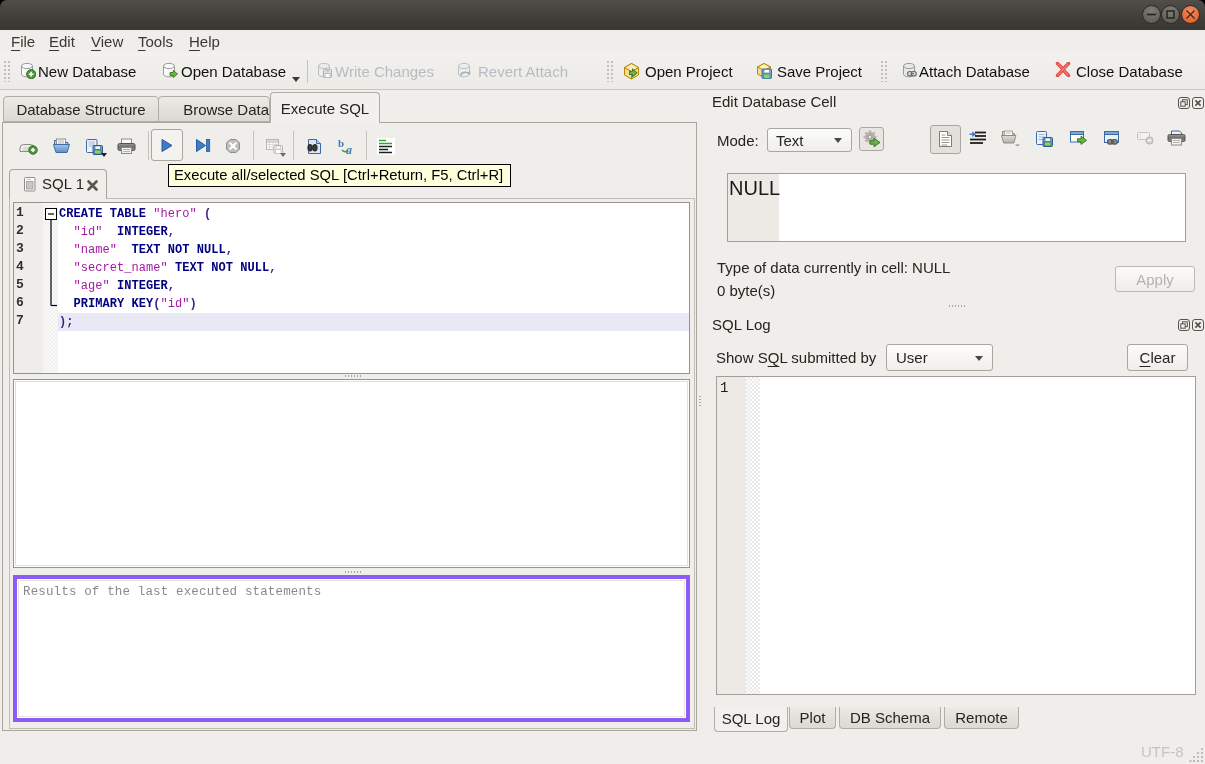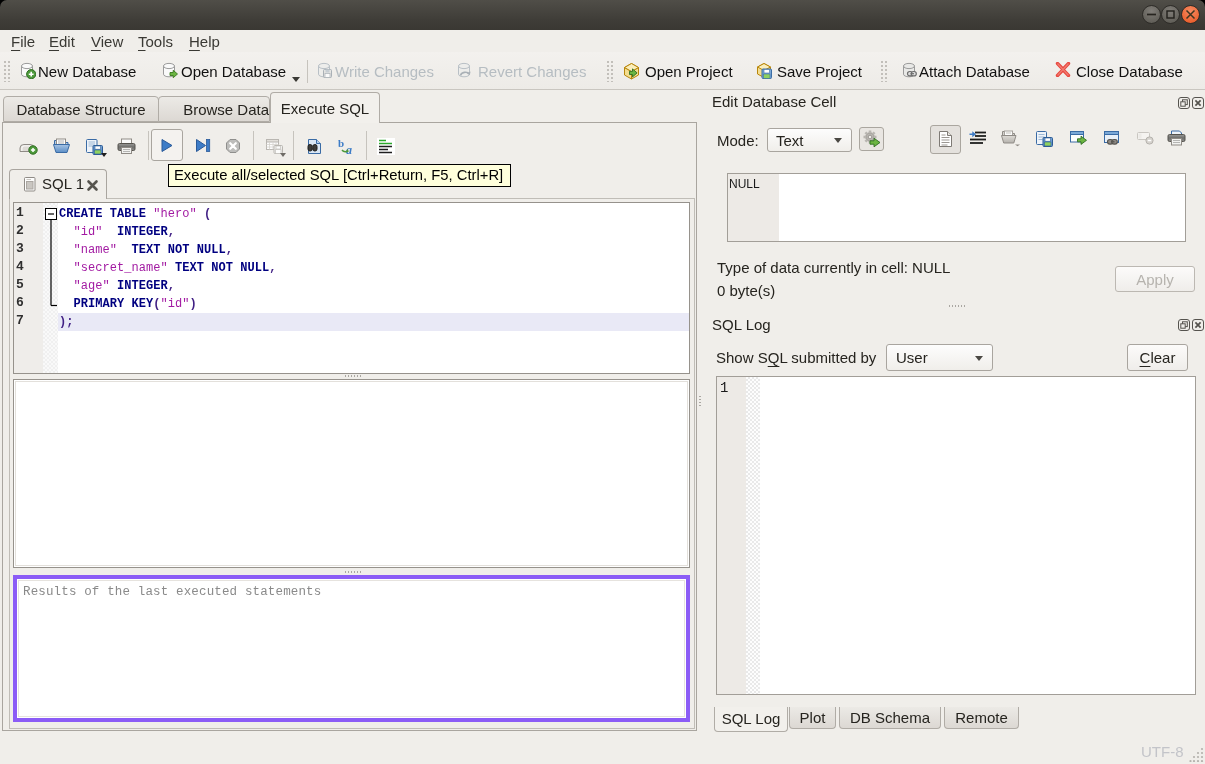--- a/index.html
+++ b/index.html
@@ -83,21 +83,21 @@
 
 .dockicon { position:absolute; width:12px; height:12px; z-index:2;}
 
 .combo { position:absolute; background:linear-gradient(#fdfdfd,#f0eeea); border:1px solid #a9a59f; border-radius:3px;
   font-size:15px; color:#26241f; }
 .combo .arrow { position:absolute; right:9px; top:50%; margin-top:-2px; width:0; height:0;
   border-left:4.5px solid transparent; border-right:4.5px solid transparent; border-top:5px solid #4a4843; }
 
 #nullbox { position:absolute; left:727px; top:173px; width:459px; height:69px; background:#fff; border:1px solid #a29e98; }
 #nullbox .gcol { position:absolute; left:0; top:0; width:51px; height:100%; background:#edeae6; }
-#nullbox .ntext { position:absolute; left:1px; top:3px; font-size:12px; color:#1a1a1a; }
+#nullbox .ntext { position:absolute; left:1px; top:3px; font-size:20px; color:#1a1a1a; }
 
 .btn { position:absolute; background:linear-gradient(#fcfbfa,#efedea); border:1px solid #a9a59f; border-radius:3px;
   font-size:15px; color:#26241f; text-align:center; }
 .btn.disabled { color:#b6b3ae; border-color:#bcb8b2;}
 
 #logarea { position:absolute; left:716px; top:376px; width:480px; height:319px; background:#fff; border:1px solid #a29e98; }
 
 
 .dtab { position:absolute; font-size:15px; color:#26241f; background:linear-gradient(#eceae6,#dcd8d3);
   border:1px solid #b0aca6; border-radius:0 0 4px 4px; border-top:none; text-align:center; height:22px; padding-top:2px; }
@@ -160,21 +160,21 @@
         <rect x="9.5" y="7.5" width="4" height="3" fill="#c6cdd3"></rect>
         <rect x="9" y="11.5" width="5" height="4" fill="#fafafa" stroke="#a9b0b6" stroke-width="0.7"></rect>
       </svg></span>
   <div class="tbt gray" style="left:335px;">Write Changes</div>
   <span class="ticon" style="left:456px;" id="ic-revert"><svg width="17" height="17" viewBox="0 0 17 17">
         <path d="M2.5 4 v8.2 a5.5 2.6 0 0 0 11 0 V4" fill="#ededeb" stroke="#b9c0c6" stroke-width="1"></path>
         <ellipse cx="8" cy="4" rx="5.5" ry="2.6" fill="#ededeb" stroke="#b9c0c6" stroke-width="1"></ellipse>
         <path d="M4.5 13.5 a5 4 0 0 1 9 -1.5" fill="none" stroke="#a9b0b6" stroke-width="1.6"></path>
         <path d="M14.5 9.5 l-0.6 3.4 -3.2 -1.4 z" fill="#a9b0b6"></path>
       </svg></span>
-  <div class="tbt gray" style="left:478px;">Revert Changes</div>
+  <div class="tbt gray" style="left:478px;">Revert Attach</div>
   <div class="handle" style="left:606px; top:8px;"></div>
   <span class="ticon" style="left:622px;" id="ic-openproj"><svg width="19" height="19" viewBox="0 0 19 19">
         <path d="M9.5 1.5 L16.5 5.5 V13 L9.5 17 L2.5 13 V5.5 Z" fill="#f3dd8f" stroke="#b8860b"></path>
         <path d="M2.5 5.5 L9.5 9.5 L16.5 5.5" fill="none" stroke="#b8860b"></path>
         <path d="M9.5 9.5 V17" stroke="#b8860b"></path>
         <path d="M9.5 1.5 L16.5 5.5 L9.5 9.5 L2.5 5.5 Z" fill="#faeebc" stroke="#b8860b"></path>
         <path d="M9 12.5 h3 v-2.4 l4.6 4 -4.6 4 v-2.4 H9 z" fill="#6cb542" stroke="#2f6e22" stroke-width="0.9" transform="translate(-1.5,-3.2)"></path>
       </svg></span>
   <div class="tbt" style="left:645px;">Open Project</div>
   <span class="ticon" style="left:755px;" id="ic-saveproj"><svg width="18" height="18" viewBox="0 0 18 18">

